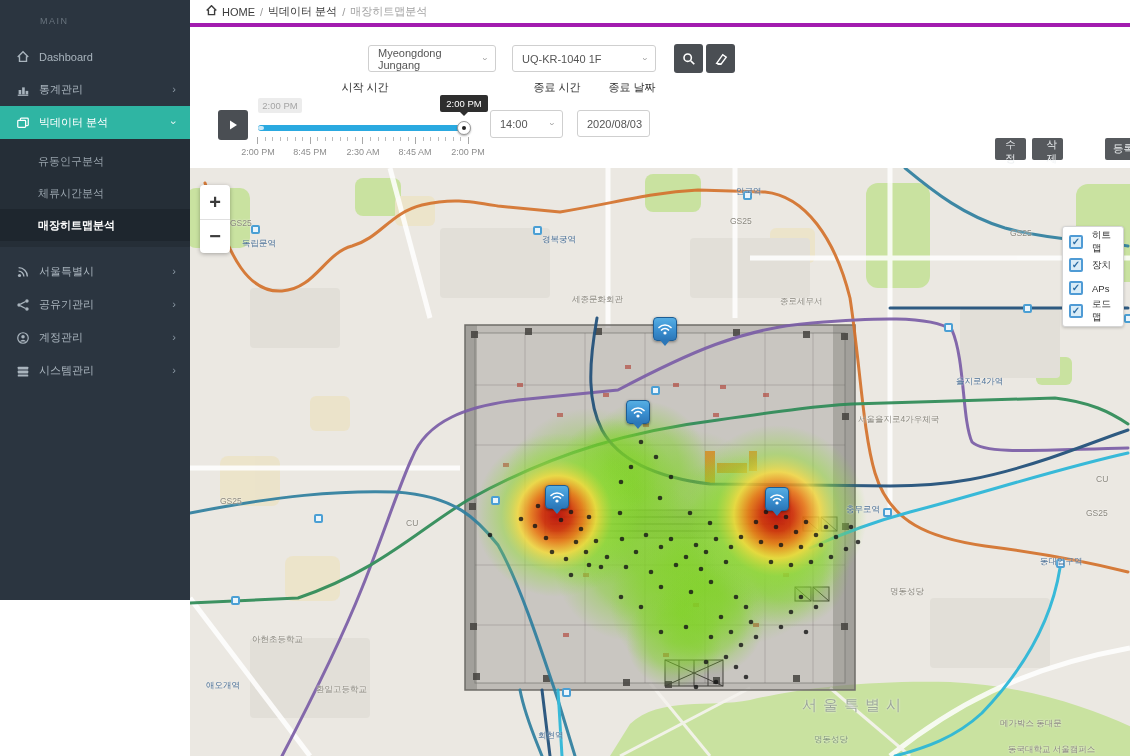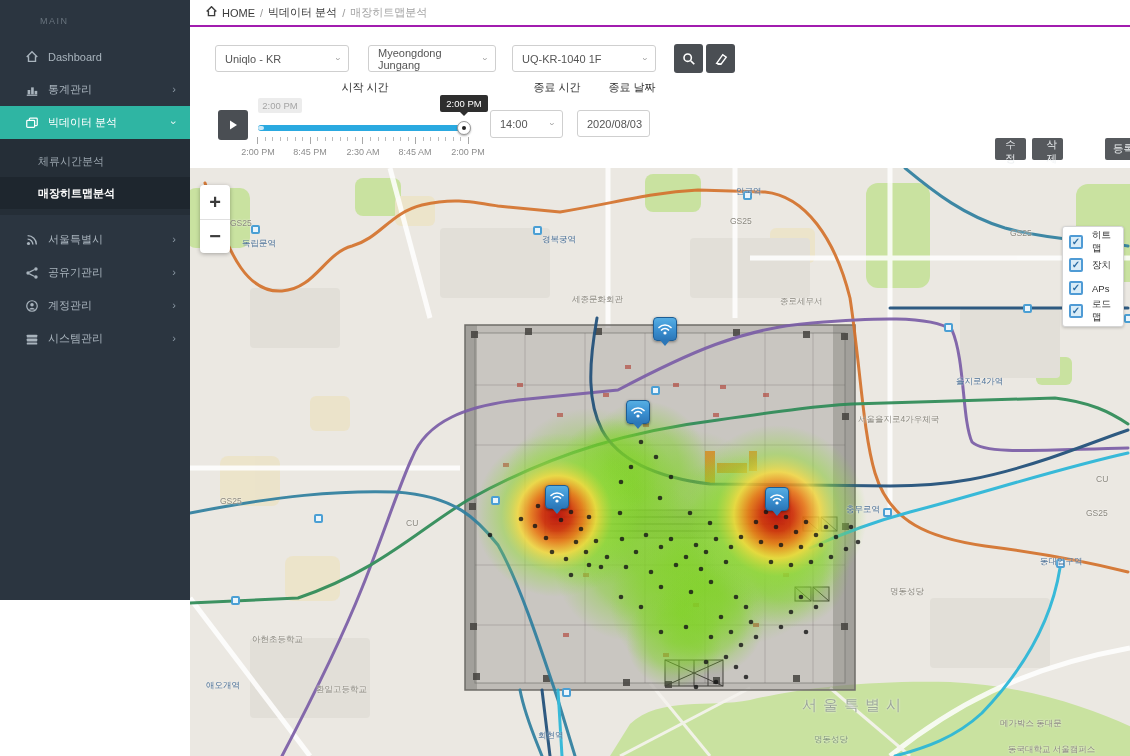--- a/index.html
+++ b/index.html
@@ -4,39 +4,39 @@
 <style>
   * { margin:0; padding:0; box-sizing:border-box; }
   html,body { width:1130px; height:756px; overflow:hidden; background:#fff;
     font-family:"Liberation Sans", sans-serif; }
   .stage { position:relative; width:1130px; height:756px; }
 
   
   .sidebar { position:absolute; left:0; top:0; width:190px; height:600px;
     background:#2b3540; z-index:30; }
   .brand { margin:16px 0 14px 40px; font-size:9px; letter-spacing:1.5px; color:#68737d; }
-  .menu-item { height:33px; display:flex; align-items:center; padding-left:24px;
+  .menu-item { height:33px; display:flex; align-items:center; padding-left:15px;
     color:#a9b4bd; font-size:11px; cursor:pointer; }
   .menu-item .mi-icon { width:16px; height:16px; margin-right:8px; display:flex;
     align-items:center; justify-content:center; flex:0 0 16px; }
   .menu-item .mi-label { flex:1; }
   .menu-item .chev { margin-right:14px; font-size:11px; color:#8b98a3; line-height:1; }
   .menu-item .chev.down { transform:rotate(90deg); }
   .menu-item.active-parent { background:var(--accent); color:#fff; }
   .menu-item.active-parent .chev { color:#e5f6f3; }
   .submenu { background:#252e37; padding:6px 0; }
   .submenu-item { height:32px; line-height:32px; padding-left:38px; font-size:11px;
     color:#98a3ac; cursor:pointer; }
   .submenu-item.active { color:#ffffff; background:#1e262e; font-weight:bold; }
   svg.sic { display:block; }
 
   
   .main { position:absolute; left:190px; top:0; width:940px; height:756px; background:#fff; }
   .breadcrumb { position:absolute; left:0; top:0; width:940px; height:27px;
-    border-bottom:2px solid #a21caf; display:flex; align-items:center;
+    border-bottom:4px solid #a21caf; display:flex; align-items:center;
     padding-left:16px; font-size:11px; color:#3c3c3c; gap:5px; }
   .breadcrumb .crumb-sep { color:#9a9a9a; }
   .breadcrumb .crumb-current { color:#a2a2a2; }
 
   
   .selectbox { position:absolute; height:27px; border:1px solid #cfcfcf; border-radius:3px;
     background:#fff; display:flex; align-items:center; justify-content:space-between;
     padding:0 9px; font-size:11px; color:#555; cursor:pointer; }
   .selectbox .sb-chev { color:#888; font-size:9px; transform:rotate(90deg); }
   .darkbtn { position:absolute; background:var(--button-dark); border:none; border-radius:3px;
@@ -143,20 +143,21 @@
         <svg class="sic" width="14" height="14" viewBox="0 0 16 16">
             <rect x="2" y="5" width="9" height="8" rx="1" fill="none" stroke="#ffffff" stroke-width="1.4"></rect>
             <path d="M5 5 V3.5 a1 1 0 0 1 1-1 h7 a1 1 0 0 1 1 1 V10 a1 1 0 0 1 -1 1 h-1.5" fill="none" stroke="#ffffff" stroke-width="1.4"></path>
           </svg>
       </span>
       <span class="mi-label">빅데이터 분석</span>
       <span class="chev down">›</span>
     </div>
 
     <div class="submenu">
+      <div class="submenu-item">유동인구분석</div>
       <div class="submenu-item">체류시간분석</div>
       <div class="submenu-item active">매장히트맵분석</div>
     </div>
 
     <div class="menu-item" style="margin-top:8px;">
       <span class="mi-icon">
         <svg class="sic" width="14" height="14" viewBox="0 0 16 16">
             <circle cx="4" cy="12" r="1.8" fill="#a9b4bd"></circle>
             <path d="M3 7 a6 6 0 0 1 6 6 M3 3 a10 10 0 0 1 10 10" fill="none" stroke="#a9b4bd" stroke-width="1.6"></path>
           </svg>
@@ -211,24 +212,20 @@
             <path d="M1 8 L8 1 L15 8 M3.5 7 v7 h9 v-7" fill="none" stroke="#3c3c3c" stroke-width="2"></path>
           </svg>
       </span>
       <span>HOME</span>
       <span class="crumb-sep">/</span>
       <span>빅데이터 분석</span>
       <span class="crumb-sep">/</span>
       <span class="crumb-current">매장히트맵분석</span>
     </div>
 
-    <div class="selectbox" style="left:25px; top:45px; width:134px;">
-      <span>Uniqlo - KR</span>
-      <span class="sb-chev">›</span>
-    </div>
     <div class="selectbox" style="left:178px; top:45px; width:128px;">
       <span>Myeongdong Jungang</span>
       <span class="sb-chev">›</span>
     </div>
     <div class="selectbox" style="left:322px; top:45px; width:144px;">
       <span>UQ-KR-1040 1F</span>
       <span class="sb-chev">›</span>
     </div>
     <button class="darkbtn" style="left:484px; top:44px; width:29px; height:29px;">
       <svg width="14" height="14" viewBox="0 0 16 16">

